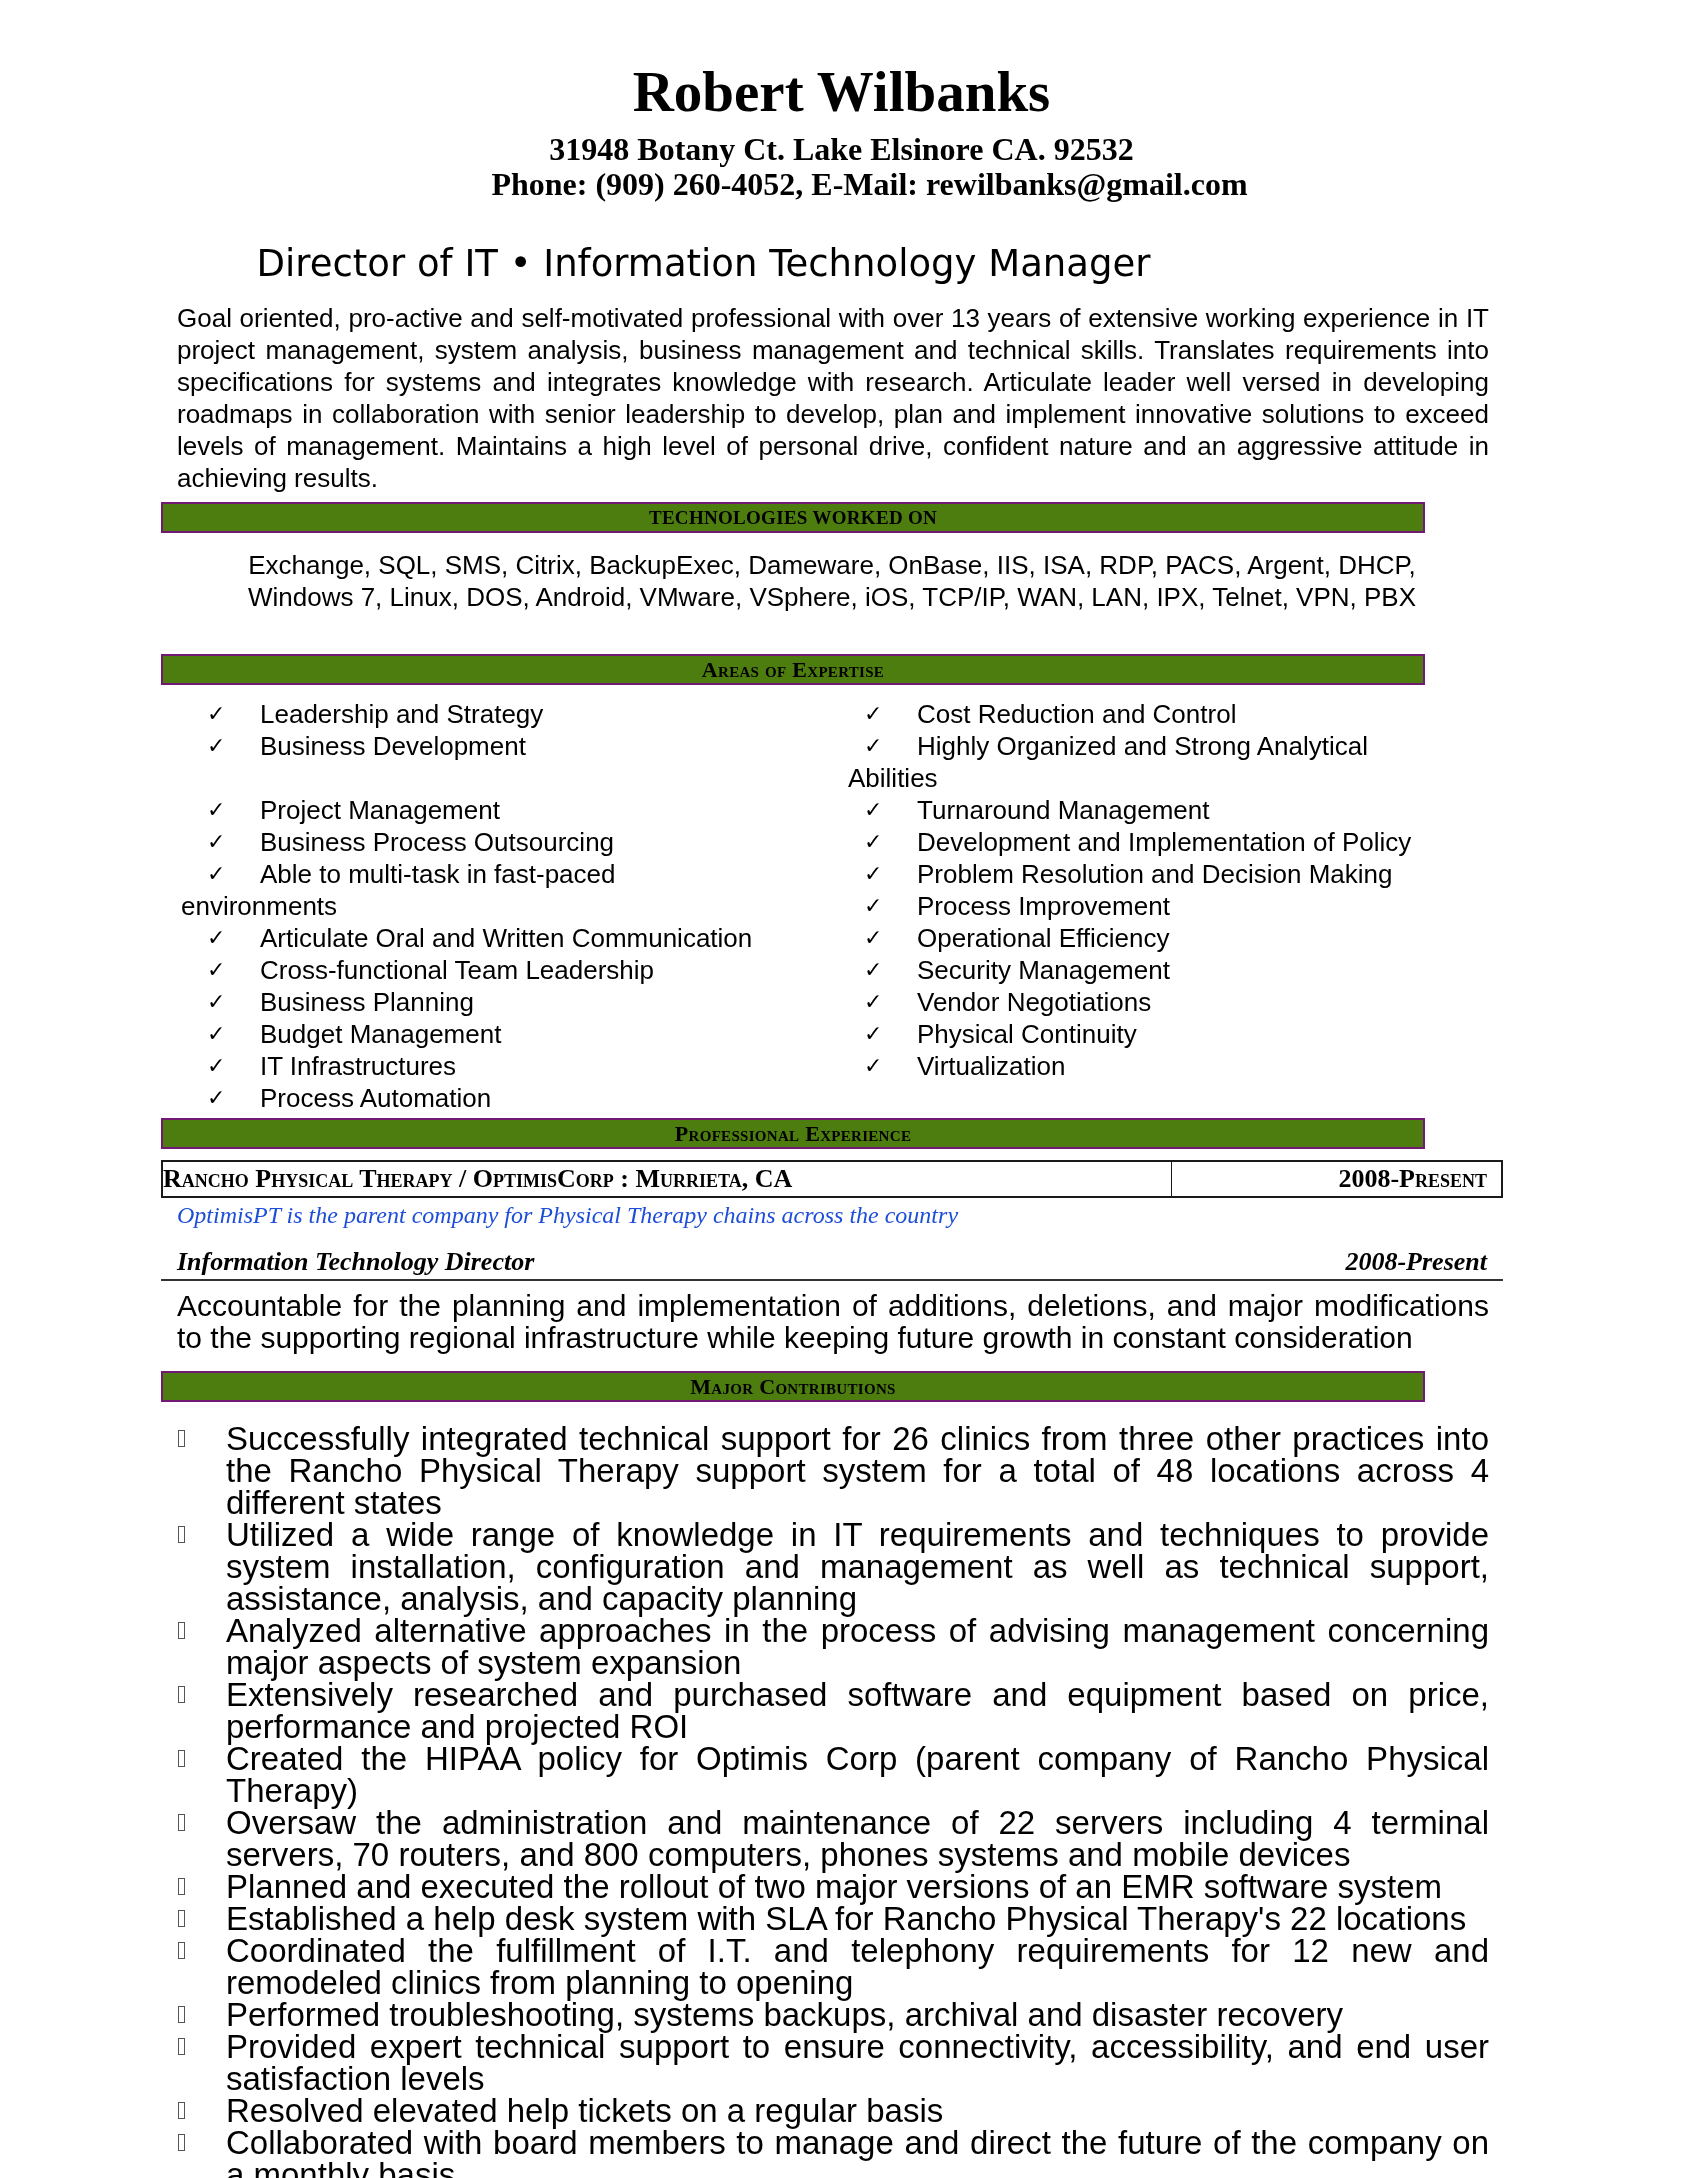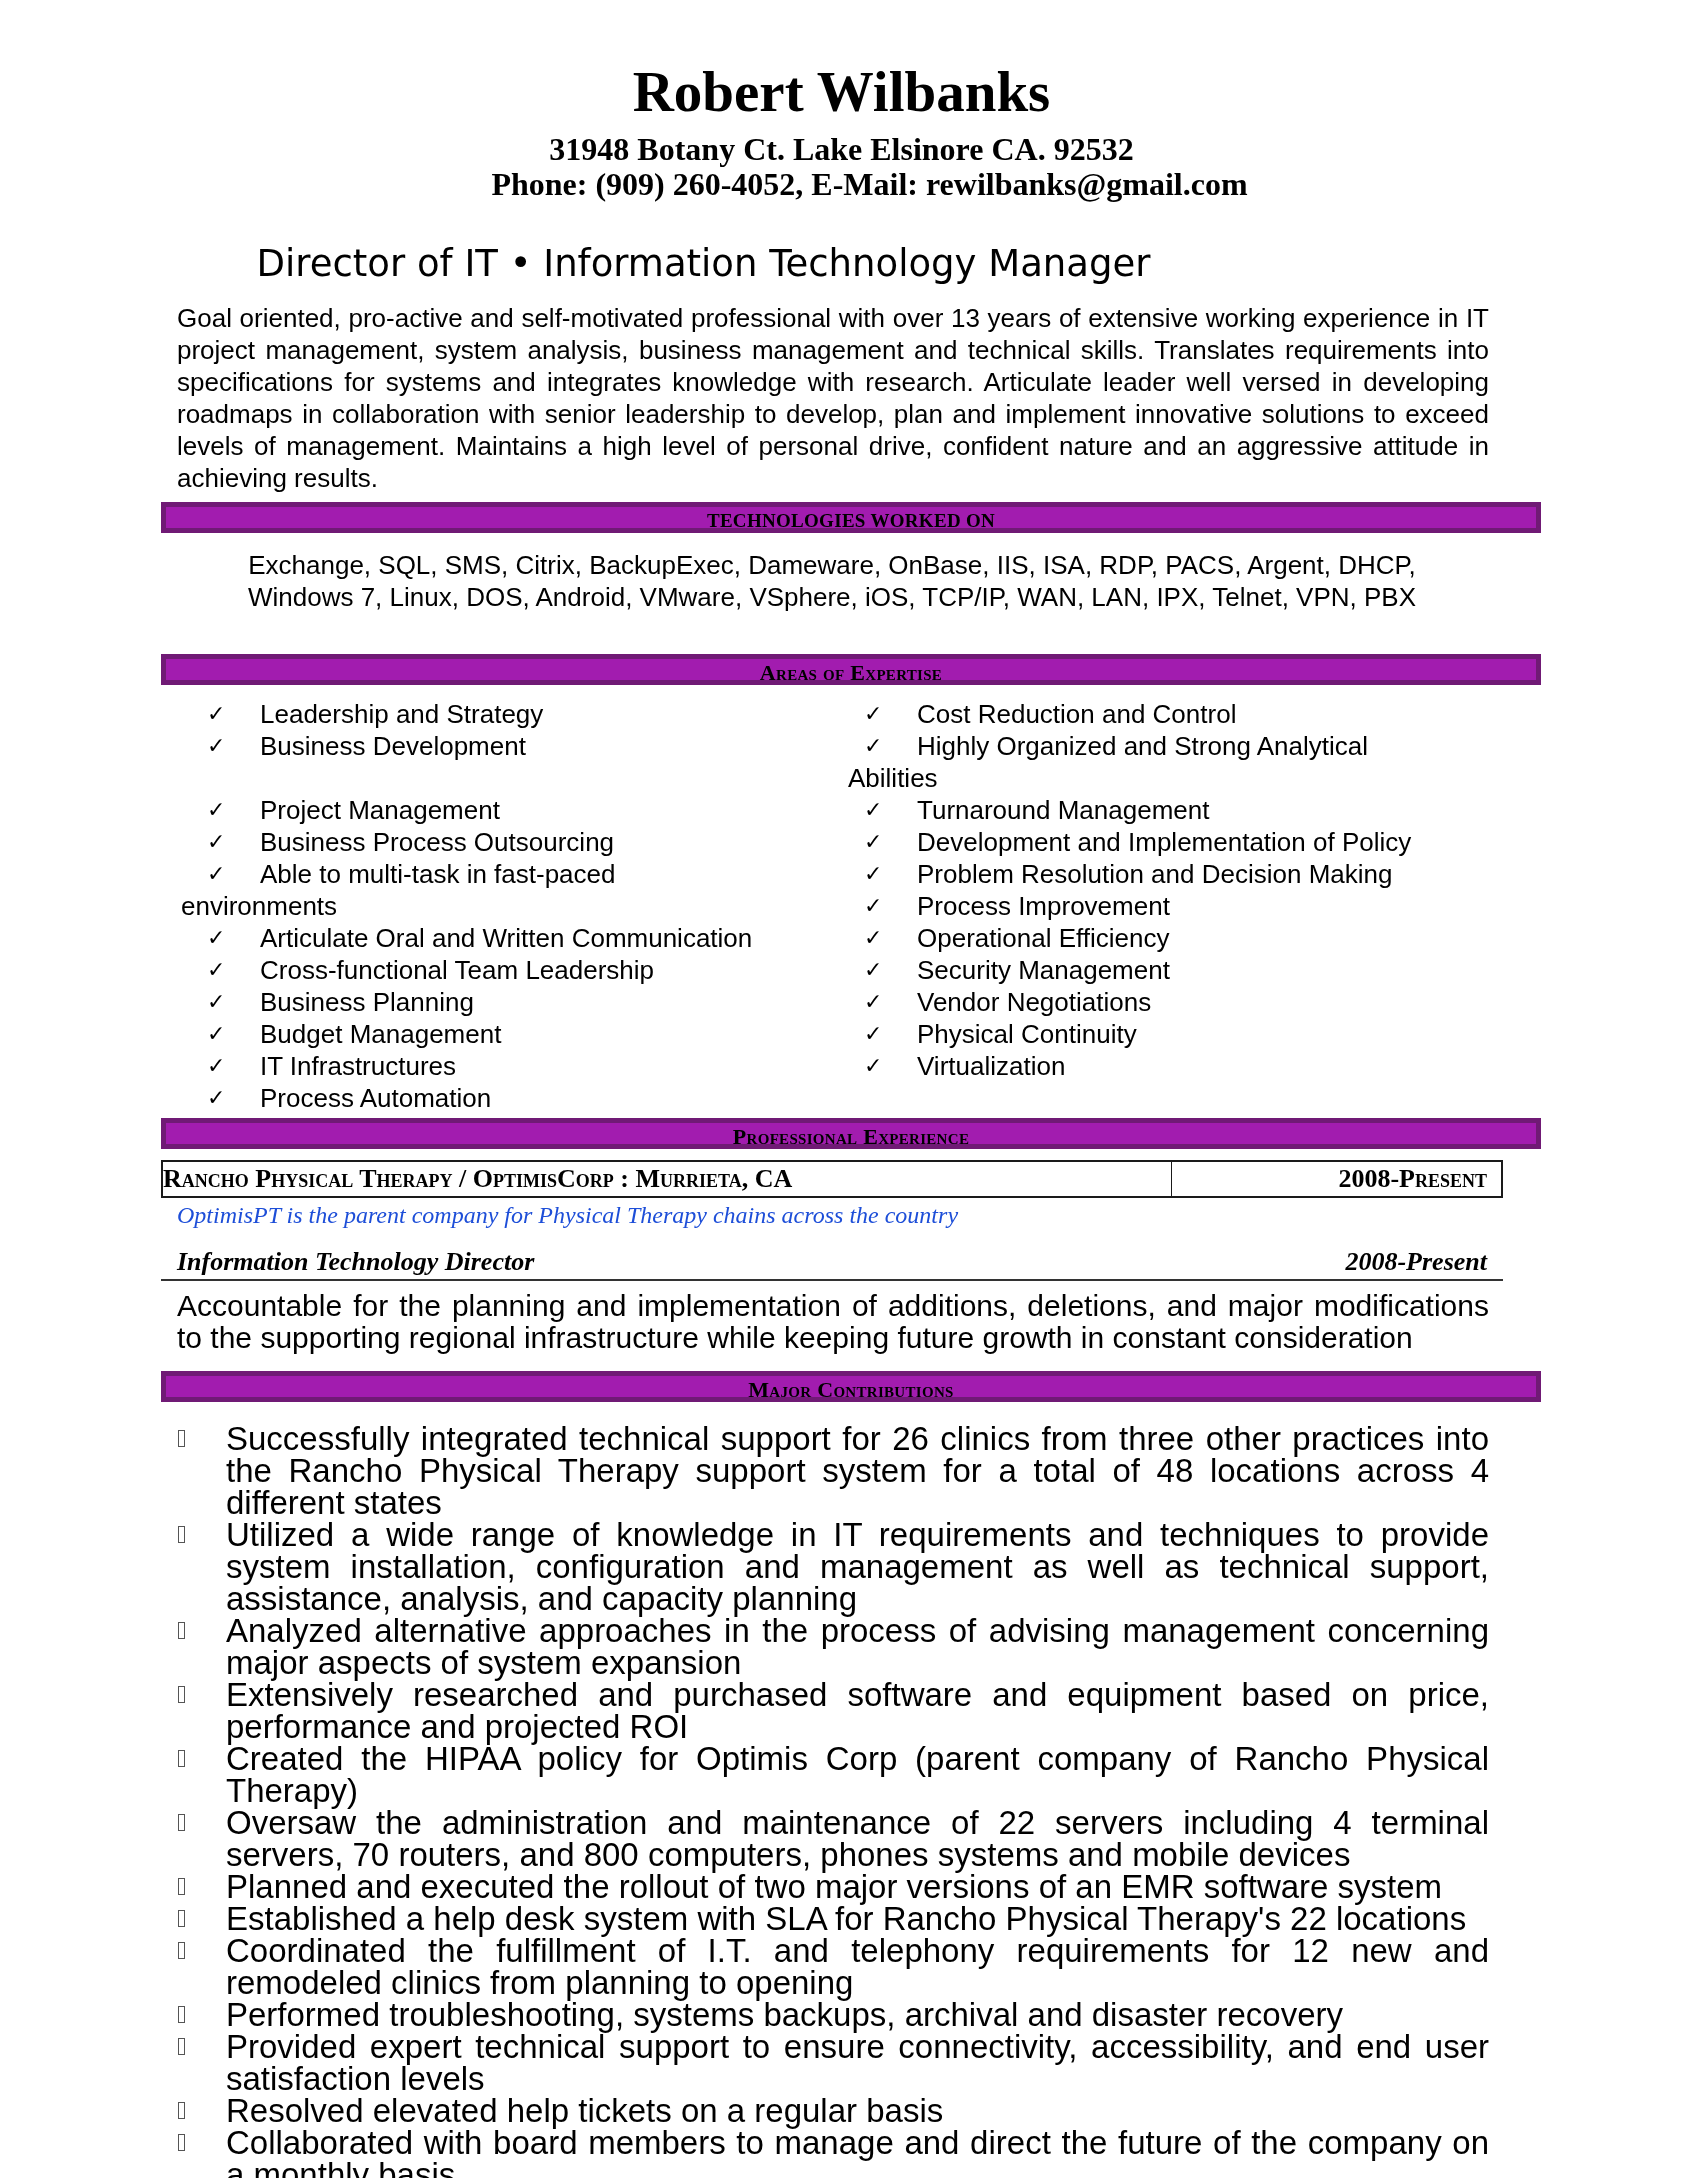--- a/index.html
+++ b/index.html
@@ -9,21 +9,21 @@
   .sans { font-family:"Liberation Sans", sans-serif; }
   .dsans { font-family:"DejaVu Sans", sans-serif; }
 
   #name { left:0; width:1683px; top:59px; text-align:center; font-size:57px; font-weight:bold; line-height:65px; }
   #address { left:0; width:1683px; top:131px; text-align:center; font-size:32px; font-weight:bold; line-height:36px; }
   #contact { left:0; width:1683px; top:166px; text-align:center; font-size:32px; font-weight:bold; line-height:36px;padding-left:28px; }
   #tagline { left:0; width:1407px; top:242px; text-align:center; font-size:37px; line-height:44px; }
 
   #summary { left:177px; width:1312px; top:302px; font-size:26px; line-height:32px; text-align:justify; }
 
-  .bar { left:161px; width:1380px; height:31px; background:#a21caf; border:5px solid #701a75; box-sizing:border-box;
+  .bar { left:161px; width:1264px; height:31px; background:#4d7c0f; border:2px solid #701a75; box-sizing:border-box;
          text-align:center; font-family:"Liberation Serif", serif; font-size:22px; line-height:27px; font-variant:small-caps; font-weight:bold; letter-spacing:0.3px; }
   .bar.caps { text-transform:uppercase; font-variant:normal; font-size:19px; }
 
   #tech { left:161px; width:1342px; top:549px; text-align:center; font-size:26px; line-height:32px; }
 
   .areas-col { top:698px; font-size:26px; line-height:32px; }
   .areas-col .item { position:relative; padding-left:99px; }
   .areas-col .check { position:absolute; left:46px; top:0; font-family:"DejaVu Sans", sans-serif; font-size:22px; }
   .areas-col .wrap2 { display:block; margin-left:-79px; }
   #areas-left { left:161px; width:673px; }

